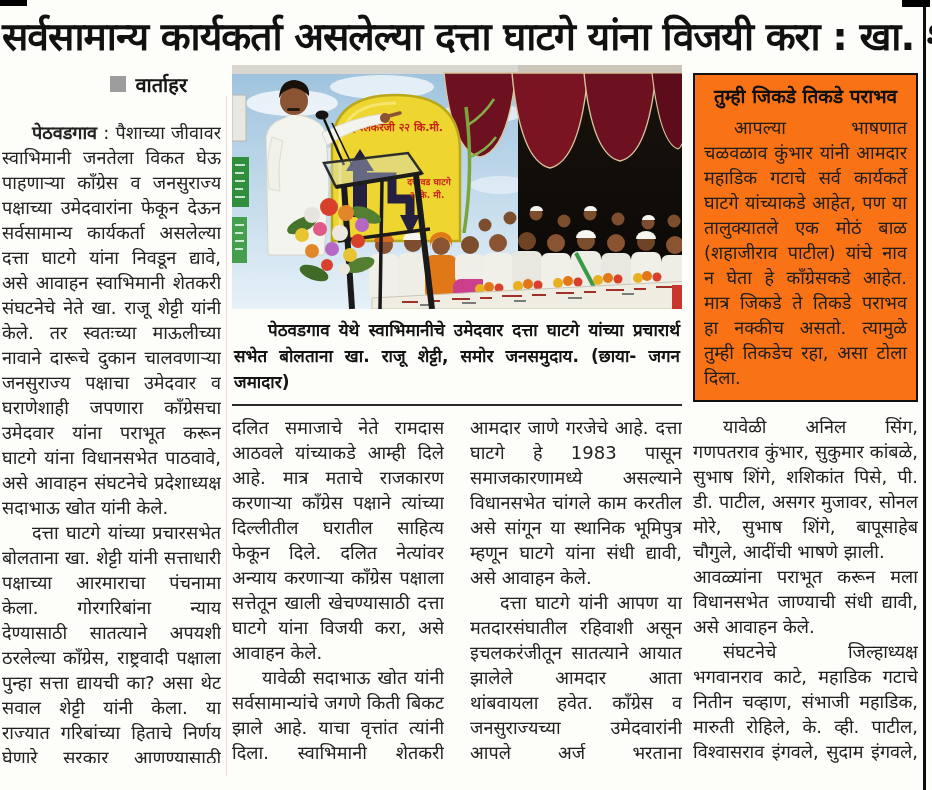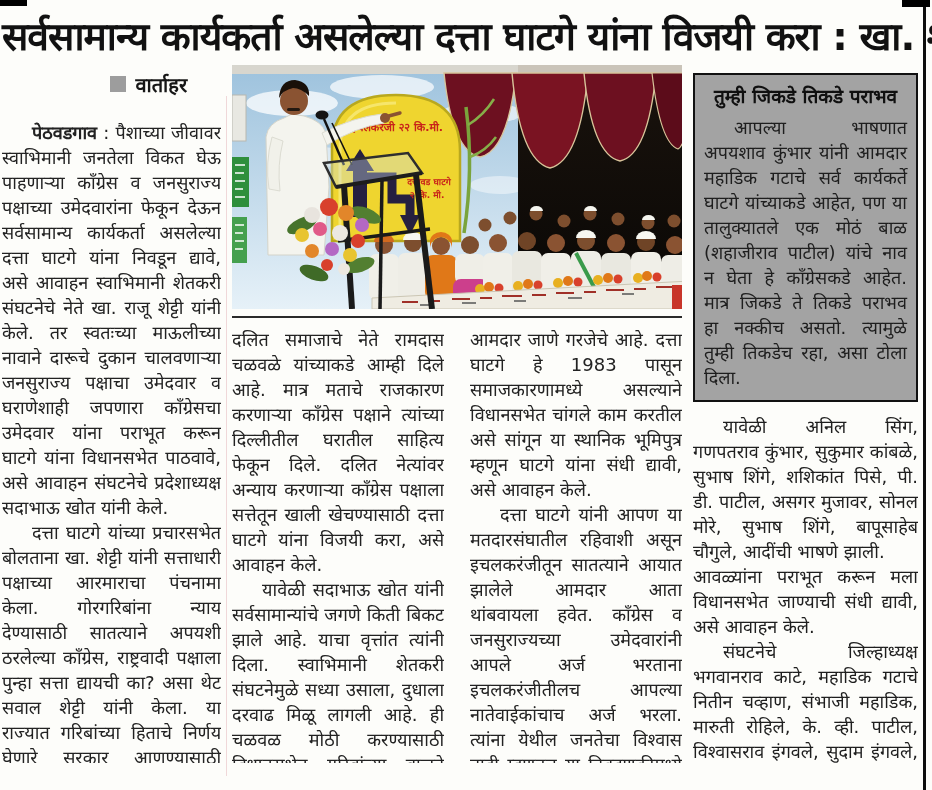--- a/index.html
+++ b/index.html
@@ -36,21 +36,21 @@
   .center-col { width:458px; overflow:hidden; }
   .photo-frame { width:458px; height:244px; overflow:hidden; background:#0f0c09; }
   .caption { font-size:17px; line-height:26px; font-weight:700; color:#141414; text-align:justify; text-indent:34px; padding:8px 2px 2px 2px; }
   .caption-rule { border-top:2px solid #2a2a2a; margin:7px 0 9px 0; }
   .two-cols { display:flex; gap:26px; }
   .subcol { flex:1; overflow:hidden; }
   .subcol .para + .para { margin-top:0; }
 
   
   .right-col { width:229px; overflow:hidden; padding-top:8px; }
-  .news-box { border:2.5px solid #111; padding:6px 9px 10px 9px; margin-bottom:12px; background:#a3a3a3; }
+  .news-box { border:2.5px solid #111; padding:6px 9px 10px 9px; margin-bottom:12px; background:#f97316; }
   .box-title { font-size:19px; font-weight:700; text-align:center; margin:2px 0 6px 0; color:#101010; }
   .right-col .para { color:#1e1e1e; }
 </style>
 </head>
 <body>
 
 <div class="page">
   <div class="corner-mark left"></div>
   <div class="corner-mark right"></div>
   <div class="page-rule"></div>
@@ -245,38 +245,39 @@
             <circle cx="126" cy="176" r="7" fill="#d8402c"></circle>
             <circle cx="80" cy="186" r="7" fill="#e2862a"></circle>
             <circle cx="100" cy="184" r="7" fill="#b468c4"></circle>
             <circle cx="118" cy="190" r="7" fill="#e8c430"></circle>
             <circle cx="95" cy="200" r="6" fill="#d8402c"></circle>
             <circle cx="112" cy="204" r="6" fill="#ece8e0"></circle>
           </g>
         </svg>
       </div>
 
+      <p class="caption">पेठवडगाव येथे स्वाभिमानीचे उमेदवार दत्ता घाटगे यांच्या प्रचारार्थ सभेत बोलताना खा. राजू शेट्टी, समोर जनसमुदाय. (छाया- जगन जमादार)</p>
       <div class="caption-rule"></div>
 
       <div class="two-cols">
         <div class="subcol">
-          <p class="para">दलित समाजाचे नेते रामदास चळवळे यांच्याकडे आम्ही दिले आहे. मात्र मताचे राजकारण करणाऱ्या काँग्रेस पक्षाने त्यांच्या दिल्लीतील घरातील साहित्य फेकून दिले. दलित नेत्यांवर अन्याय करणाऱ्या काँग्रेस पक्षाला सत्तेतून खाली खेचण्यासाठी दत्ता घाटगे यांना विजयी करा, असे आवाहन केले.</p>
+          <p class="para">दलित समाजाचे नेते रामदास आठवले यांच्याकडे आम्ही दिले आहे. मात्र मताचे राजकारण करणाऱ्या काँग्रेस पक्षाने त्यांच्या दिल्लीतील घरातील साहित्य फेकून दिले. दलित नेत्यांवर अन्याय करणाऱ्या काँग्रेस पक्षाला सत्तेतून खाली खेचण्यासाठी दत्ता घाटगे यांना विजयी करा, असे आवाहन केले.</p>
           <p class="para indent">यावेळी सदाभाऊ खोत यांनी सर्वसामान्यांचे जगणे किती बिकट झाले आहे. याचा वृत्तांत त्यांनी दिला. स्वाभिमानी शेतकरी संघटनेमुळे सध्या उसाला, दुधाला दरवाढ मिळू लागली आहे. ही चळवळ मोठी करण्यासाठी विधानसभेत गरिबांच्या बाजूने बोलणारा</p>
         </div>
         <div class="subcol">
           <p class="para">आमदार जाणे गरजेचे आहे. दत्ता घाटगे हे 1983 पासून समाजकारणामध्ये असल्याने विधानसभेत चांगले काम करतील असे सांगून या स्थानिक भूमिपुत्र म्हणून घाटगे यांना संधी द्यावी, असे आवाहन केले.</p>
           <p class="para indent">दत्ता घाटगे यांनी आपण या मतदारसंघातील रहिवाशी असून इचलकरंजीतून सातत्याने आयात झालेले आमदार आता थांबवायला हवेत. काँग्रेस व जनसुराज्यच्या उमेदवारांनी आपले अर्ज भरताना इचलकरंजीतीलच आपल्या नातेवाईकांचाच अर्ज भरला. त्यांना येथील जनतेचा विश्वास नाही म्हणूनच या निवडणुकीमध्ये या दोन्ही</p>
         </div>
       </div>
     </div>
 
     <div class="right-col">
       <div class="news-box">
         <div class="box-title">तुम्ही जिकडे तिकडे पराभव</div>
-        <p class="para indent">आपल्या भाषणात अपयशाव कुंभार यांनी आमदार महाडिक गटाचे सर्व कार्यकर्ते घाटगे यांच्याकडे आहेत, पण या तालुक्यातले एक मोठं बाळ (शहाजीराव पाटील) यांचे नाव न घेता हे काँग्रेसकडे आहेत. मात्र जिकडे ते तिकडे पराभव हा नक्कीच असतो. त्यामुळे तुम्ही तिकडेच रहा, असा टोला दिला.</p>
+        <p class="para indent">आपल्या भाषणात चळवळाव कुंभार यांनी आमदार महाडिक गटाचे सर्व कार्यकर्ते घाटगे यांच्याकडे आहेत, पण या तालुक्यातले एक मोठं बाळ (शहाजीराव पाटील) यांचे नाव न घेता हे काँग्रेसकडे आहेत. मात्र जिकडे ते तिकडे पराभव हा नक्कीच असतो. त्यामुळे तुम्ही तिकडेच रहा, असा टोला दिला.</p>
       </div>
       <p class="para indent">यावेळी अनिल सिंग, गणपतराव कुंभार, सुकुमार कांबळे, सुभाष शिंगे, शशिकांत पिसे, पी. डी. पाटील, असगर मुजावर, सोनल मोरे, सुभाष शिंगे, बापूसाहेब चौगुले, आदींची भाषणे झाली.</p>
       <p class="para">आवळ्यांना पराभूत करून मला विधानसभेत जाण्याची संधी द्यावी, असे आवाहन केले.</p>
       <p class="para indent">संघटनेचे जिल्हाध्यक्ष भगवानराव काटे, महाडिक गटाचे नितीन चव्हाण, संभाजी महाडिक, मारुती रोहिले, के. व्ही. पाटील, विश्वासराव इंगवले, सुदाम इंगवले, हिंमत सर्जेखान यांच्यासह कार्यकर्ते व नागरिक मोठ्या संख्येने उपस्थित होते.</p>
     </div>
 
   </div>
 </div>
 
 </body></html>

